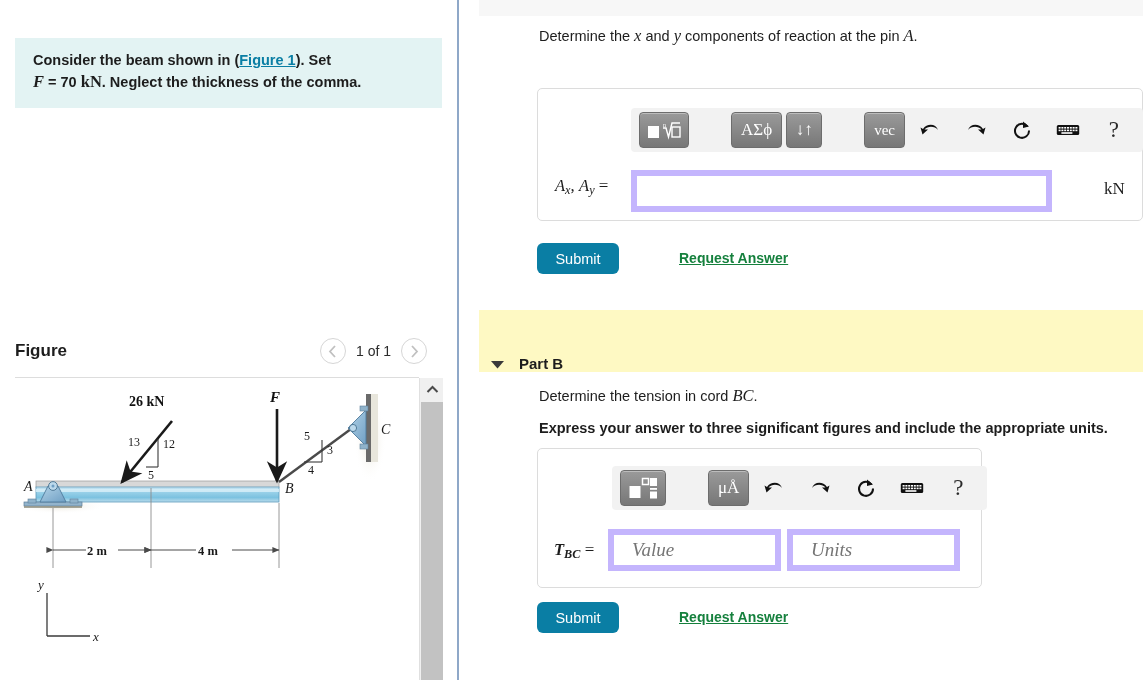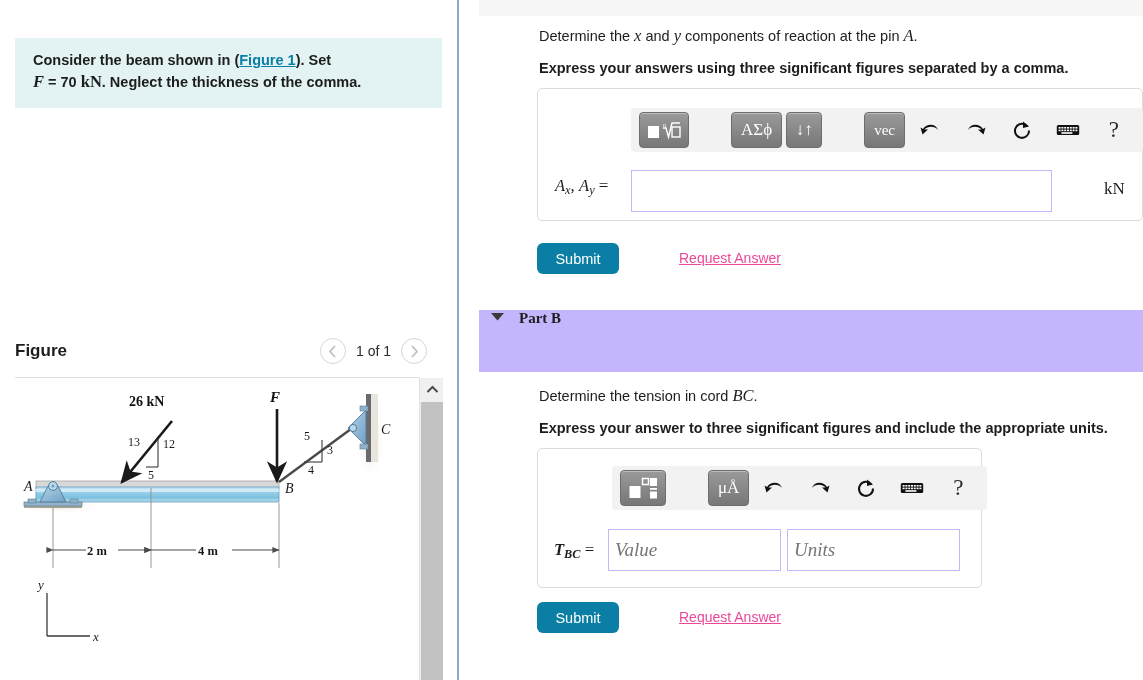--- a/index.html
+++ b/index.html
@@ -115,43 +115,43 @@
     display: flex; align-items: center; justify-content: center;
     cursor: pointer; color: #1a1a1a;
   }
   .micon.help { font-size: 23px; font-family: "Liberation Serif", serif; color:#2a2a2a; }
 
   .ans-label {
     position: absolute; font-family: "Liberation Serif", serif;
     font-size: 17px; color: #1d1d1d; white-space: nowrap;
   }
   .ans-input {
-    position: absolute; border: 1px solid #c4b5fd; background: #fff;
+    position: absolute; border: 6px solid #c4b5fd; background: #fff;
     font-family: "Liberation Serif", serif; font-style: italic;
-    font-size: 19px; color: #9a9a9a; padding: 4px 6px;
+    font-size: 19px; color: #9a9a9a; padding: 4px 18px;
     outline: none;
   }
   .ans-unit {
     position: absolute; font-family: "Liberation Serif", serif;
     font-size: 17px; color: #1d1d1d;
   }
   .btn-submit {
     position: absolute; background: #0a7ea4; color: #fff;
     border: none; border-radius: 6px;
     font-size: 14.5px; font-family: "Liberation Sans", sans-serif;
     cursor: pointer; width: 82px; height: 31px;
   }
   .link-request {
-    position: absolute; color: #ec4899; font-size: 14px; font-weight: normal;
+    position: absolute; color: #15803d; font-size: 14px; font-weight: bold;
     text-decoration: underline; cursor: pointer; padding-left: 38px;
   }
 
   .part-header {
     position: absolute; left: 20px; width: 664px; height: 62px;
-    background: #c4b5fd; display: flex; align-items: flex-start; font-family: Liberation Serif, serif;
+    background: #fef9c3; display: flex; align-items: flex-end;
   }
   .part-caret {
     margin-left: 12px; width: 18px; color: #3a3a3a; font-size: 12px; cursor: pointer;
   }
   .part-title { margin-left: 10px; font-size: 15px; font-weight: bold; color: #1d1d1d; }
 
   .sub { font-size: 0.72em; vertical-align: -0.26em; }
 </style>
 </head>
 <body>
@@ -314,21 +314,20 @@
   <div class="vdivider"></div>
 
   <div class="right-panel">
 
     <div class="partA-header-tail"></div>
 
     <div class="q-text" style="left:80px; top:26px;">
       <span>Determine the </span><span class="mathvar">x</span><span> and </span><span class="mathvar">y</span><span> components of reaction at the pin </span><span class="mathvar">A</span><span>.</span>
     </div>
 
-    <div class="q-text q-bold" style="left:80px; top:60px;">Express your answers using three significant figures separated by a comma.</div>
 
     <div class="answer-box" style="left:78px; top:88px; width:606px; height:133px;">
     </div>
 
     <div class="mtoolbar" style="left:172px; top:108px;">
       <div class="mbtn">
         <svg width="34" height="20" viewBox="0 0 34 20">
           <rect x="1" y="6" width="11" height="12" fill="#fff"></rect>
           <path d="M16,8 L19,8 L21.5,17 L25,3 L33,3" fill="none" stroke="#fff" stroke-width="1.4"></path>
           <rect x="25" y="7" width="8" height="10" fill="none" stroke="#fff" stroke-width="1.4"></rect>

